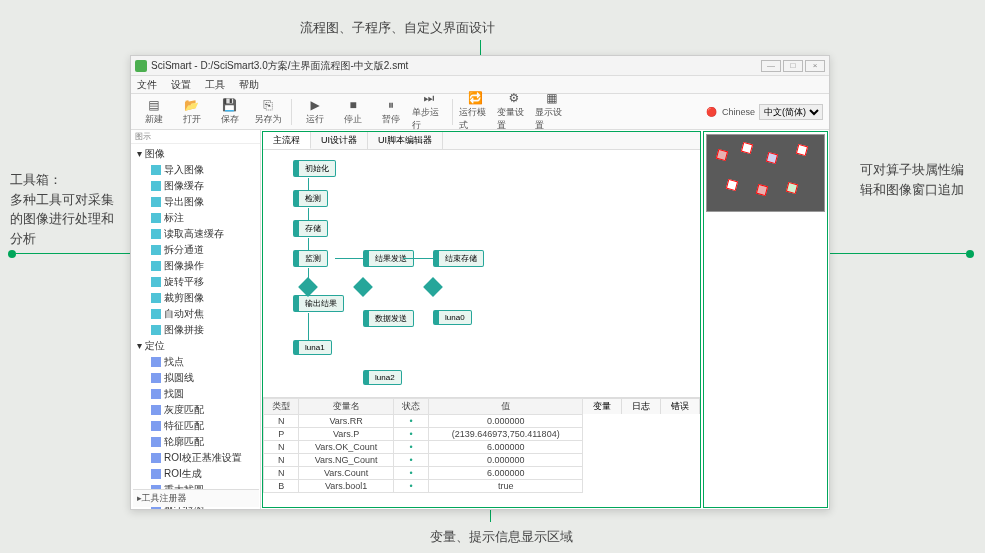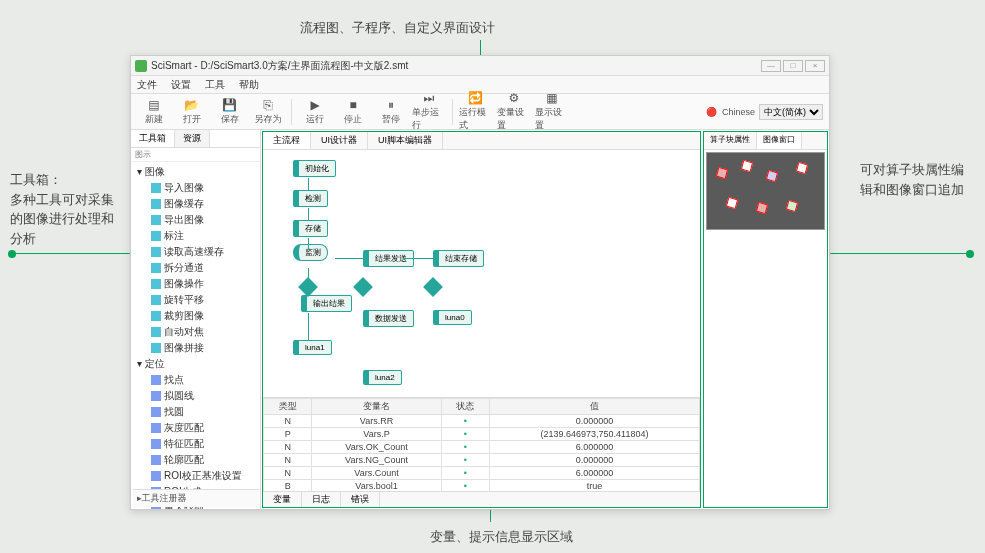--- a/index.html
+++ b/index.html
@@ -31,21 +31,21 @@
 .ti{width:10px;height:10px;display:inline-block;flex-shrink:0}
 .reg{position:absolute;left:2px;bottom:2px;font-size:9px;color:#555;padding:2px 4px;border-top:1px solid #ddd;width:126px;background:#fafafa}
 .mid{flex:1;display:flex;flex-direction:column;border:1px solid #00a65a;margin:1px}
 .mtabs{height:18px;display:flex;font-size:9px;border-bottom:1px solid #ddd;background:#f8f8f8}
 .mtab{padding:2px 10px;border-right:1px solid #ddd;cursor:pointer}
 .mtab.active{background:#fff;border-bottom:1px solid #fff}
 .flow{flex:1;background:#fff;position:relative;overflow:hidden}
 .fnode{position:absolute;background:#e8f5f0;border:1px solid #26a69a;border-left:6px solid #26a69a;font-size:8px;padding:2px 6px;border-radius:2px}
 .fdia{position:absolute;width:14px;height:14px;background:#26a69a;transform:rotate(45deg)}
 .fline{position:absolute;background:#26a69a}
-.vars{height:110px;border-top:1px solid #ddd;display:flex;flex-direction:column}
+.vars{height:110px;border-top:1px solid #ddd;display:flex;flex-direction:row}
 .vtable{flex:1;overflow:auto}
 .vtable table{width:100%;border-collapse:collapse;font-size:9px}
 .vtable th,.vtable td{border:1px solid #e0e0e0;padding:1px 4px;text-align:center;color:#444}
 .vtable th{background:#f4f4f4;font-weight:normal}
 .btabs{height:16px;display:flex;font-size:9px;border-top:1px solid #ddd;background:#f8f8f8}
 .btab{padding:1px 10px;border-right:1px solid #ddd;cursor:pointer}
 .right{width:125px;border-left:1px solid #ddd;display:flex;flex-direction:column;border:1px solid #00a65a;margin:1px}
 .rtabs{height:18px;display:flex;font-size:8px;border-bottom:1px solid #ddd;background:#f8f8f8}
 .rtab{padding:2px 6px;border-right:1px solid #ddd;cursor:pointer}
 .rtab.active{background:#fff}
@@ -147,24 +147,20 @@
       </div>
       <div class="lang">
         <span>🔴</span>
         <span>Chinese</span>
         <select><option>中文(简体)</option></select>
       </div>
     </div>
   <div class="body">
 
     <div class="left" style="position:relative">
-      <div class="ltabs">
-        <div class="ltab active">工具箱</div>
-        <div class="ltab">资源</div>
-      </div>
       <div class="legend">图示</div>
       <div class="tree" id="tree">
           <div class="tree-node">▾ 图像</div>
           <div class="tree-child">
             <span class="ti" style="background:#4fc3d7"></span>
             <span>导入图像</span>
           </div>
           <div class="tree-child">
             <span class="ti" style="background:#4fc3d7"></span>
             <span>图像缓存</span>
@@ -253,22 +249,22 @@
     <div class="mid">
       <div class="mtabs">
         <div class="mtab active">主流程</div>
         <div class="mtab">UI设计器</div>
         <div class="mtab">UI脚本编辑器</div>
       </div>
       <div class="flow" id="flow">
           <div class="fnode" style="left: 30px; top: 10px;">初始化</div>
           <div class="fnode" style="left: 30px; top: 40px;">检测</div>
           <div class="fnode" style="left: 30px; top: 70px;">存储</div>
-          <div class="fnode" style="left: 30px; top: 94px; border-radius: 8px;">监测</div>
-          <div class="fnode" style="left: 38px; top: 145px;">输出结果</div>
+          <div class="fnode" style="left: 30px; top: 100px;">监测</div>
+          <div class="fnode" style="left: 30px; top: 145px;">输出结果</div>
           <div class="fnode" style="left: 100px; top: 100px;">结果发送</div>
           <div class="fnode" style="left: 170px; top: 100px;">结束存储</div>
           <div class="fnode" style="left: 100px; top: 160px;">数据发送</div>
           <div class="fnode" style="left: 170px; top: 160px;">luna0</div>
           <div class="fnode" style="left: 30px; top: 190px;">luna1</div>
           <div class="fnode" style="left: 100px; top: 220px; text-align: center;">luna2</div>
           <div class="fline" style="left: 45px; top: 28px; width: 1px; height: 12px;"></div>
           <div class="fline" style="left: 45px; top: 58px; width: 1px; height: 12px;"></div>
           <div class="fline" style="left: 45px; top: 88px; width: 1px; height: 12px;"></div>
           <div class="fline" style="left: 45px; top: 118px; width: 1px; height: 27px;"></div>
@@ -332,24 +328,20 @@
         </div>
         <div class="btabs">
           <div class="btab">变量</div>
           <div class="btab">日志</div>
           <div class="btab">错误</div>
         </div>
       </div>
     </div>
 
     <div class="right">
-      <div class="rtabs">
-        <div class="rtab">算子块属性</div>
-        <div class="rtab active">图像窗口</div>
-      </div>
       <div class="rimg">
         <div class="thumb thumb1">
           <div class="chip" style="left:10px;top:15px;background:#e8b0b0"></div>
           <div class="chip" style="left:35px;top:8px;background:#fff"></div>
           <div class="chip" style="left:60px;top:18px;background:#d0d0f0"></div>
           <div class="chip" style="left:90px;top:10px;background:#fff"></div>
           <div class="chip" style="left:20px;top:45px;background:#fff"></div>
           <div class="chip" style="left:50px;top:50px;background:#e8b0b0"></div>
           <div class="chip" style="left:80px;top:48px;background:#d0f0d0"></div>
         </div>

